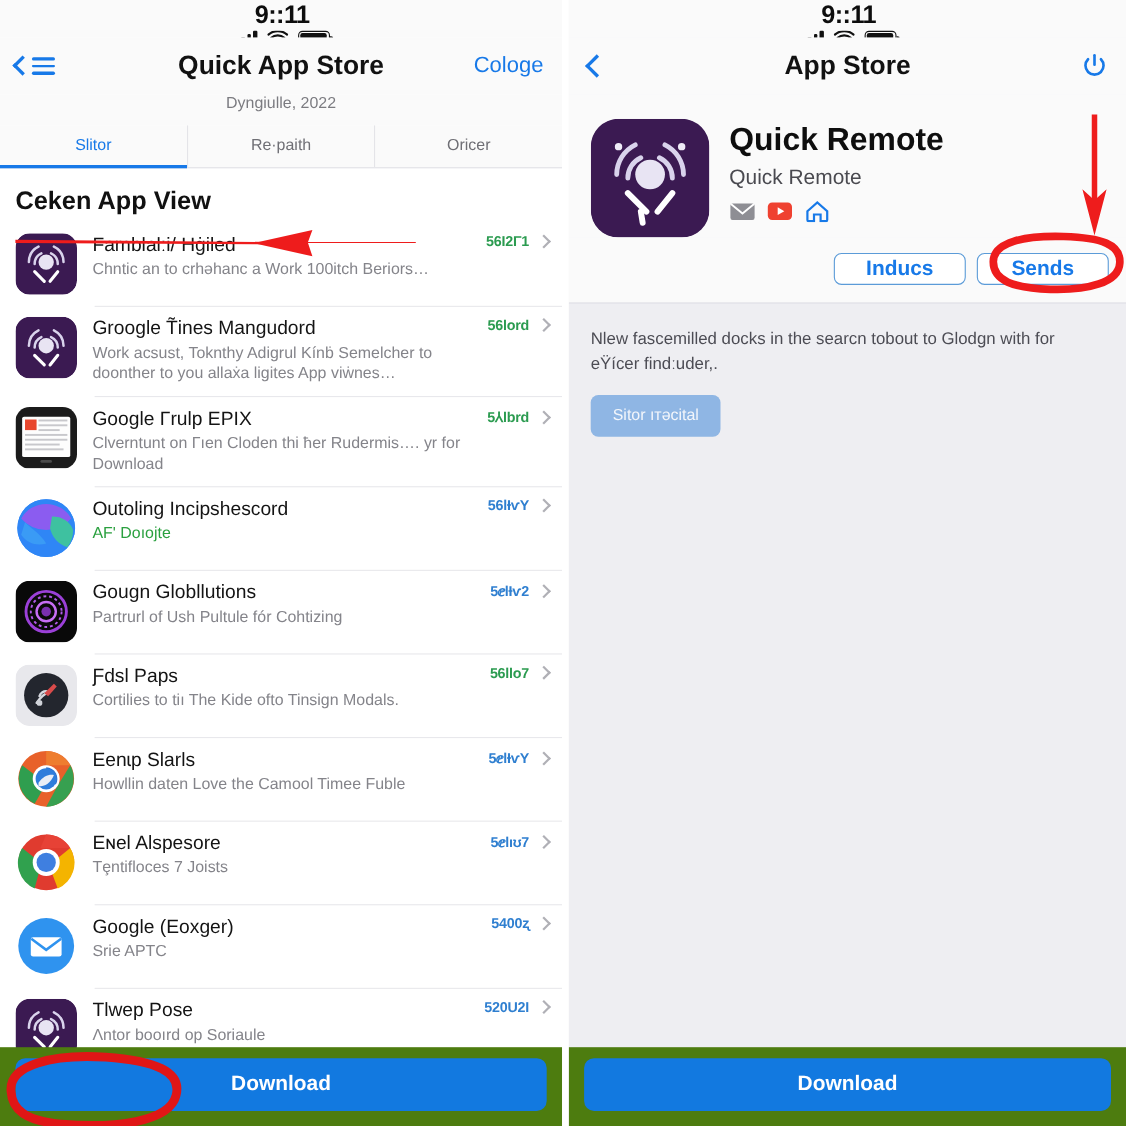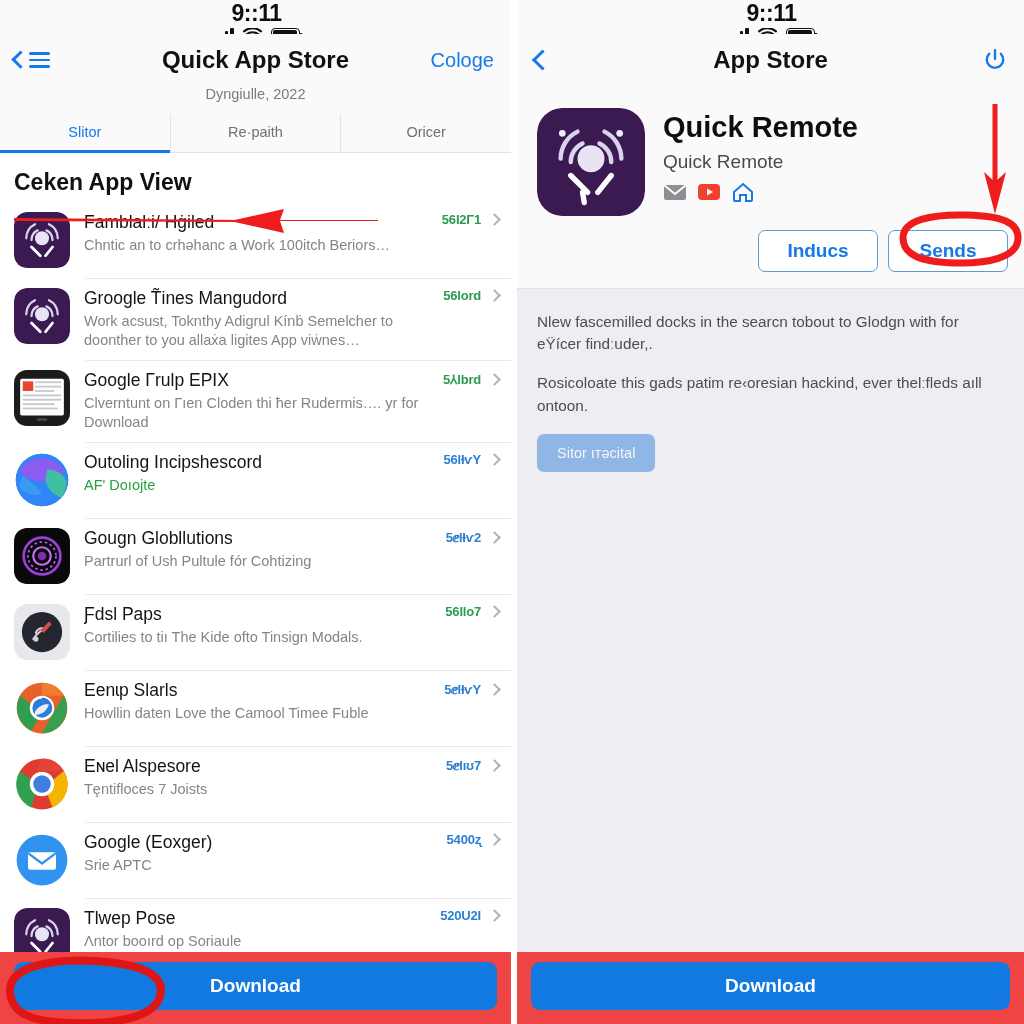--- a/index.html
+++ b/index.html
@@ -137,21 +137,21 @@
   .chev-right {
     width: 9px; height: 9px;
     border-top: 2.4px solid #b0b0b6; border-right: 2.4px solid #b0b0b6;
     transform: rotate(45deg);
   }
 
   
   .dlbar {
     position: absolute; left: 0; right: 0; bottom: 0;
     padding: 10px 14px 14px;
-    background: #ef4444;
+    background: #4d7c0f;
   }
   .dlbtn {
     width: 100%; height: 48px; border-radius: 9px;
     background: #1279e0; color: #fff;
     font-size: 19px; font-weight: bold;
     display: flex; align-items: center; justify-content: center;
     border: none; cursor: pointer;
     font-family: "Liberation Sans", sans-serif;
   }
 
@@ -184,21 +184,21 @@
   .herotext { padding-top: 4px; }
   .heroname { font-size: 29px; font-weight: bold; color: #0e0e0e; line-height: 1.1; }
   .herosub  { font-size: 19px; color: #4a4a50; margin-top: 7px; }
   .herobadges { display: flex; align-items: center; gap: 10px; margin-top: 9px; }
   .badge { width: 24px; height: 20px; display: block; }
   .heroactions {
     display: flex; justify-content: flex-end; gap: 10px;
     padding: 14px 16px 16px 0; background: #fafafa;
   }
   .outbtn {
-    min-width: 120px; height: 42px; padding: 0 18px;
+    min-width: 120px; height: 29px; padding: 0 18px;
     border: 1.6px solid #5b9bd8; border-radius: 7px;
     background: #fff; color: #1779e8;
     font-size: 19px; font-weight: bold;
     display: flex; align-items: center; justify-content: center;
     cursor: pointer; font-family: "Liberation Sans", sans-serif;
   }
   .detailbody {
     background: #eeeef2; padding: 22px 20px 0 20px;
     border-top: 1px solid #e0e0e6;
     height: calc(1024px - 52px - 34px - 130px - 72px);
@@ -579,21 +579,20 @@
       </div>
     </div>
 
     <div class="heroactions">
       <button class="outbtn">Inducs</button>
       <button class="outbtn">Sends</button>
     </div>
 
     <div class="detailbody">
       <div class="para">Nlew fascemilled docks in the searcn tobout to Glodɡn with for eŸícer findːuder,.</div>
-      <div class="para">Rosicoloate this gads patim re‹oresian hackind, ever thelːfleds aıll ontoon.</div>
       <button class="ghostbtn">Sitor ıтəсital</button>
     </div>
 
     <div class="dlbar">
       <button class="dlbtn">Download</button>
     </div>
   </div>
 
   <div class="anno" style="left:8px; top:200px; width:375px; height:40px;">
     <svg width="375" height="40" viewBox="0 0 375 40">

